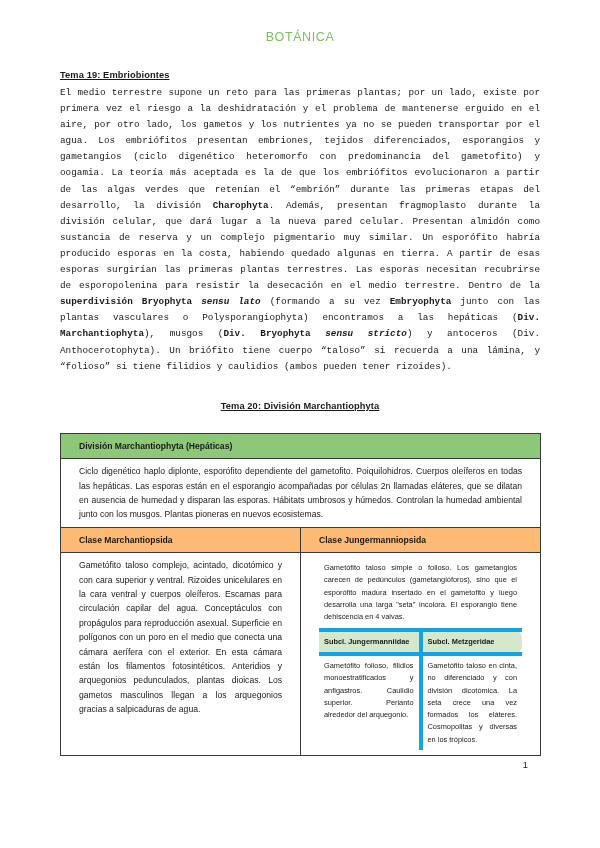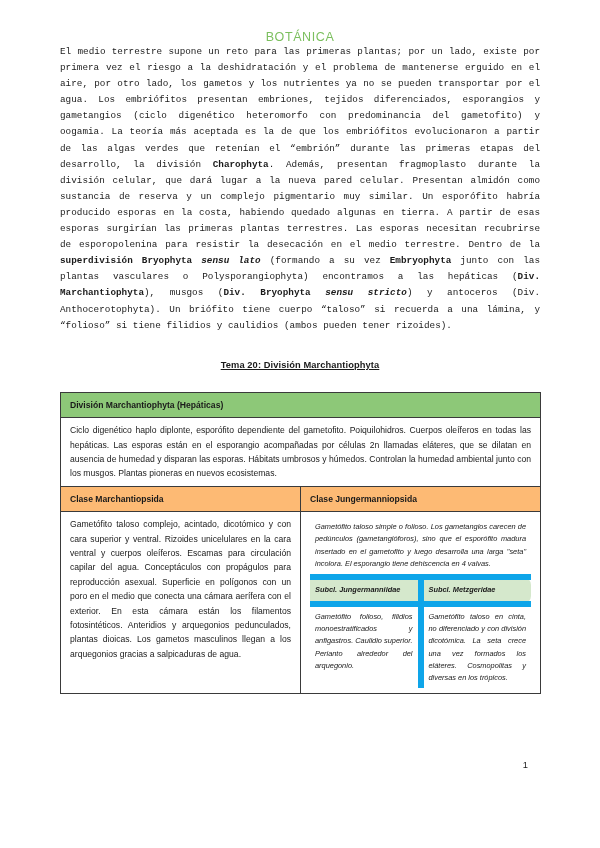--- a/index.html
+++ b/index.html
@@ -55,21 +55,21 @@
 
   table.main-table {
     border-collapse: collapse;
     width: 480px;
     margin-top: 22px;
     table-layout: fixed;
   }
   table.main-table td {
     border: 1px solid #3a3a3a;
     vertical-align: top;
-    padding: 5px 9px;
+    padding: 5px 18px;
     font-size: 8.6px;
     line-height: 14.4px;
     text-align: justify;
   }
   td.head-main {
     background: #8dc878;
     text-align: center;
     font-weight: bold;
     font-size: 9.2px;
     padding: 7px 7px;
@@ -79,29 +79,28 @@
     background: #fdba74;
     text-align: center;
     font-weight: bold;
     font-size: 9px;
     padding: 5px 7px;
     vertical-align: middle;
   }
   td.nopad {
     padding: 0;
     border: 0;
-    font-style: italic;
   }
   table.sub-table {
     border-collapse: collapse;
     width: 100%;
     table-layout: fixed;
   }
   table.sub-table td {
-    border: 6px solid #0ea5e9;
+    border: 4px solid #0ea5e9;
     vertical-align: top;
     padding: 4px 5px;
     font-size: 7.4px;
     line-height: 12.3px;
     text-align: justify;
   }
   td.head-subcl {
     background: #d5e8cc;
     text-align: center;
     font-weight: bold;
@@ -117,20 +116,21 @@
     color: #1a1a1a;
   }
 </style>
 </head>
 <body>
 
 <div class="page">
 
   <div class="doc-title">BOTÁNICA</div>
 
+  <div class="section-heading">Tema 19: Embriobiontes</div>
 
   <p class="body-text" id="para-19"><span>El medio terrestre supone un reto para las primeras plantas; por un lado, existe por primera vez el riesgo a la deshidratación y el problema de mantenerse erguido en el aire, por otro lado, los gametos y los nutrientes ya no se pueden transportar por el agua. Los embriófitos presentan embriones, tejidos diferenciados, esporangios y gametangios (ciclo digenético heteromorfo con predominancia del gametofito) y oogamia. La teoría más aceptada es la de que los embriófitos evolucionaron a partir de las algas verdes que retenían el “embrión” durante las primeras etapas del desarrollo, la división </span><span style="font-weight: bold;">Charophyta</span><span>. Además, presentan fragmoplasto durante la división celular, que dará lugar a la nueva pared celular. Presentan almidón como sustancia de reserva y un complejo pigmentario muy similar. Un esporófito habría producido esporas en la costa, habiendo quedado algunas en tierra. A partir de esas esporas surgirían las primeras plantas terrestres. Las esporas necesitan recubrirse de esporopolenina para resistir la desecación en el medio terrestre. Dentro de la </span><span style="font-weight: bold;">superdivisión Bryophyta </span><span style="font-weight: bold; font-style: italic;">sensu lato</span><span> (formando a su vez </span><span style="font-weight: bold;">Embryophyta</span><span> junto con las plantas vasculares o Polysporangiophyta) encontramos a las hepáticas (</span><span style="font-weight: bold;">Div. Marchantiophyta</span><span>), musgos (</span><span style="font-weight: bold;">Div. Bryophyta </span><span style="font-weight: bold; font-style: italic;">sensu stricto</span><span>) y antoceros (Div. Anthocerotophyta). Un briófito tiene cuerpo “taloso” si recuerda a una lámina, y “folioso” si tiene filidios y caulidios (ambos pueden tener rizoides).</span></p>
 
   <div class="section-heading tema20">Tema 20: División Marchantiophyta</div>
 
   <table class="main-table">
     <colgroup>
       <col style="width:240px">
       <col style="width:240px">
     </colgroup>

